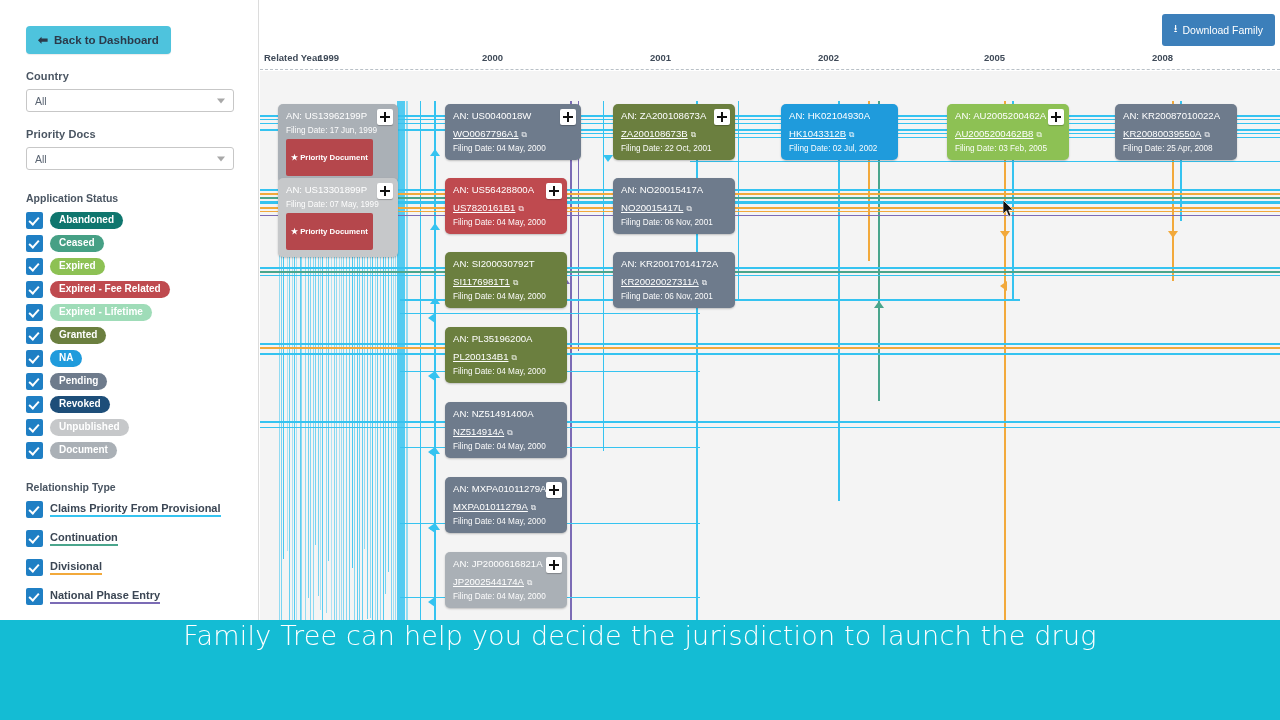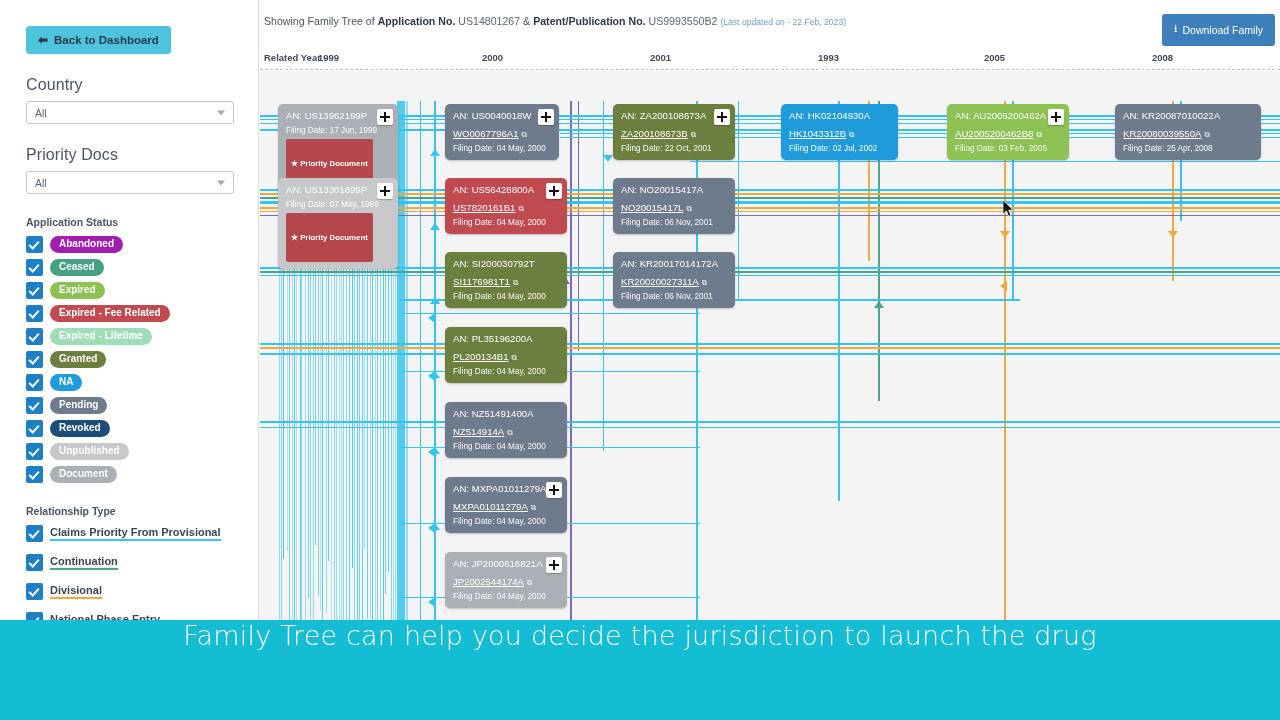--- a/index.html
+++ b/index.html
@@ -26,22 +26,22 @@
     background: #4ec3dd; color: #2b3a4a;
     border: none; border-radius: 4px;
     font-size: 11.5px; font-weight: bold;
     padding: 8px 12px; cursor: pointer;
     font-family: "Liberation Sans", sans-serif;
     box-shadow: 0 1px 1px rgba(0,0,0,.08);
   }
   .back-arrow { font-size: 12px; line-height: 1; }
 
   .filter-label {
-    font-size: 16px; font-weight: normal; color: #4a5562;
-    margin: 22px 0 7px 0; letter-spacing: .1px;
+    font-size: 11px; font-weight: bold; color: #4a5562;
+    margin: 16px 0 7px 0; letter-spacing: .1px;
   }
   .select-box {
     position: relative;
     height: 23px; border: 1px solid #c7c7c7; border-radius: 3px;
     background: #fff; display: flex; align-items: center;
     padding: 0 8px; font-size: 10.5px; color: #5a6472;
   }
   .select-caret {
     position: absolute; right: 8px; top: 50%; transform: translateY(-50%);
     width: 0; height: 0;
@@ -139,21 +139,21 @@
   .node .an { font-size: 9.6px; line-height: 1.35; white-space: nowrap; }
   .node .pub {
     font-size: 9.6px; line-height: 1.4; text-decoration: underline;
     color: #fff; display: inline-block; white-space: nowrap; cursor: pointer;
   }
   .node .ext { font-size: 7.5px; margin-left: 3px; }
   .node .fd { font-size: 8.2px; margin-top: 3px; white-space: nowrap; opacity: .97; }
   .node .prio {
     display: inline-block; margin-top: 4px;
     background: #b5474c; color: #fff; border-radius: 2px;
-    font-size: 7.8px; font-weight: bold; padding: 20px 5px;
+    font-size: 7.8px; font-weight: bold; padding: 14px 5px;
     white-space: nowrap;
   }
   .node .plus {
     position: absolute; right: 5px; top: 5px;
     width: 16px; height: 16px; background: #fff; border-radius: 2px;
     box-shadow: 0 1px 1px rgba(0,0,0,.25);
     cursor: pointer;
   }
   .node .plus::before, .node .plus::after {
     content: ""; position: absolute; background: #111;
@@ -202,21 +202,21 @@
     <div class="filter-label">Priority Docs</div>
     <div class="select-box">
       <span>All</span>
       <span class="select-caret"></span>
     </div>
 
     <div class="section-title">Application Status</div>
     <div id="status-list">
         <div class="chk-row">
           <span class="chk"></span>
-          <span class="pill" style="background: #a21caf;">Abandoned</span>
+          <span class="pill" style="background: #0f766e;">Abandoned</span>
         </div>
         <div class="chk-row">
           <span class="chk"></span>
           <span class="pill" style="background: rgb(70, 160, 133);">Ceased</span>
         </div>
         <div class="chk-row">
           <span class="chk"></span>
           <span class="pill" style="background: rgb(141, 193, 84);">Expired</span>
         </div>
         <div class="chk-row">
@@ -272,43 +272,34 @@
           <span class="rel-link" style="border-bottom-color: rgb(123, 107, 181);">National Phase Entry</span>
         </div>
       </div>
 
     <button class="reset-btn">Reset</button>
   </div>
 
   <div class="main">
 
     <div class="topbar">
-      <div class="tline1">
-        <span>Showing Family Tree of</span>
-        <b>Application No.</b>
-        <span class="ids">US14801267</span>
-        <span>&amp;</span>
-        <b>Patent/Publication No.</b>
-        <span class="ids">US9993550B2</span>
-        <span class="upd">(Last updated on - 22 Feb, 2023)</span>
-      </div>
 
       <button class="dl-btn">
         <span>⭳</span>
         <span>Download Family</span>
       </button>
     </div>
 
     <div class="axis">
       <div class="axis-label" style="left:4px">Related Year -</div>
       <div id="axis-years">
           <div class="axis-label" style="left: 58px; text-align: right;">1999</div>
           <div class="axis-label" style="left: 222px;">2000</div>
           <div class="axis-label" style="left: 390px;">2001</div>
-          <div class="axis-label" style="left: 558px;">1993</div>
+          <div class="axis-label" style="left: 558px;">2002</div>
           <div class="axis-label" style="left: 724px;">2005</div>
           <div class="axis-label" style="left: 892px;">2008</div>
         </div>
       <div class="axis-rule"></div>
     </div>
 
     <div class="canvas">
       <div class="canvas-inner" id="canvas-inner">
           <div class="stripe" style="left:18.7px; top:89px; width:1px; height:548px; background:#35c3f0; opacity:0.51;"></div>
           <div class="stripe" style="left:21.4px; top:118px; width:1px; height:537px; background:#35c3f0; opacity:0.64;"></div>
@@ -418,21 +409,21 @@
           <div style="position:absolute;left:168px;top:376px;width:0;height:0;z-index:6;border-top:5px solid transparent;border-bottom:5px solid transparent;border-right:7px solid #35c3f0;"></div>
           <div style="position:absolute;left:168px;top:452px;width:0;height:0;z-index:6;border-top:5px solid transparent;border-bottom:5px solid transparent;border-right:7px solid #35c3f0;"></div>
           <div style="position:absolute;left:168px;top:526px;width:0;height:0;z-index:6;border-top:5px solid transparent;border-bottom:5px solid transparent;border-right:7px solid #35c3f0;"></div>
           <div style="position:absolute;left:300px;top:142px;width:0;height:0;z-index:6;border-top:5px solid transparent;border-bottom:5px solid transparent;border-right:7px solid #35c3f0;"></div>
           <div style="position:absolute;left:740px;top:210px;width:0;height:0;z-index:6;border-top:5px solid transparent;border-bottom:5px solid transparent;border-right:7px solid #f2a93b;"></div>
           <div style="position:absolute;left:300px;top:206px;width:0;height:0;z-index:6;border-left:5px solid transparent;border-right:5px solid transparent;border-bottom:7px solid #7b6bb5;"></div>
         </div>
       <div id="node-layer">
           <div class="node" style="left: 18px; top: 33px; width: 120px; background: rgb(170, 176, 182);"><div class="an">AN: US13962199P</div><div class="fd">Filing Date: 17 Jun, 1999</div><div class="prio">★ Priority Document</div><span class="plus"></span></div>
           <div class="node" style="left: 18px; top: 107px; width: 120px; background: rgb(198, 200, 202);"><div class="an">AN: US13301899P</div><div class="fd">Filing Date: 07 May, 1999</div><div class="prio">★ Priority Document</div><span class="plus"></span></div>
-          <div class="node" style="left: 185px; top: 33px; width: 114px; background: rgb(110, 123, 140);">
+          <div class="node" style="left: 185px; top: 33px; width: 136px; background: rgb(110, 123, 140);">
             <div class="an">AN: US0040018W</div>
             <div><a class="pub">WO0067796A1</a><span class="ext">⧉</span></div>
             <div class="fd">Filing Date: 04 May, 2000</div>
             <span class="plus"></span>
           </div>
           <div class="node" style="left: 185px; top: 107px; width: 122px; background: rgb(191, 74, 79);">
             <div class="an">AN: US56428800A</div>
             <div><a class="pub">US7820161B1</a><span class="ext">⧉</span></div>
             <div class="fd">Filing Date: 04 May, 2000</div>
             <span class="plus"></span>
@@ -484,21 +475,21 @@
             <div class="an">AN: HK02104930A</div>
             <div><a class="pub">HK1043312B</a><span class="ext">⧉</span></div>
             <div class="fd">Filing Date: 02 Jul, 2002</div>
           </div>
           <div class="node" style="left: 687px; top: 33px; width: 122px; background: rgb(141, 193, 84);">
             <div class="an">AN: AU2005200462A</div>
             <div><a class="pub">AU2005200462B8</a><span class="ext">⧉</span></div>
             <div class="fd">Filing Date: 03 Feb, 2005</div>
             <span class="plus"></span>
           </div>
-          <div class="node" style="left: 855px; top: 33px; width: 146px; background: rgb(110, 123, 140);">
+          <div class="node" style="left: 855px; top: 33px; width: 122px; background: rgb(110, 123, 140);">
             <div class="an">AN: KR20087010022A</div>
             <div><a class="pub">KR20080039550A</a><span class="ext">⧉</span></div>
             <div class="fd">Filing Date: 25 Apr, 2008</div>
           </div>
         </div>
       <svg class="cursor" style="left:743px; top:129px" viewBox="0 0 12 18">
         <path d="M0,0 L0,14 L3.4,10.8 L5.7,16.4 L7.9,15.4 L5.7,10.1 L10.2,10.1 Z" fill="#111" stroke="#fff" stroke-width="0.7"></path>
       </svg>
     </div>
   </div>

